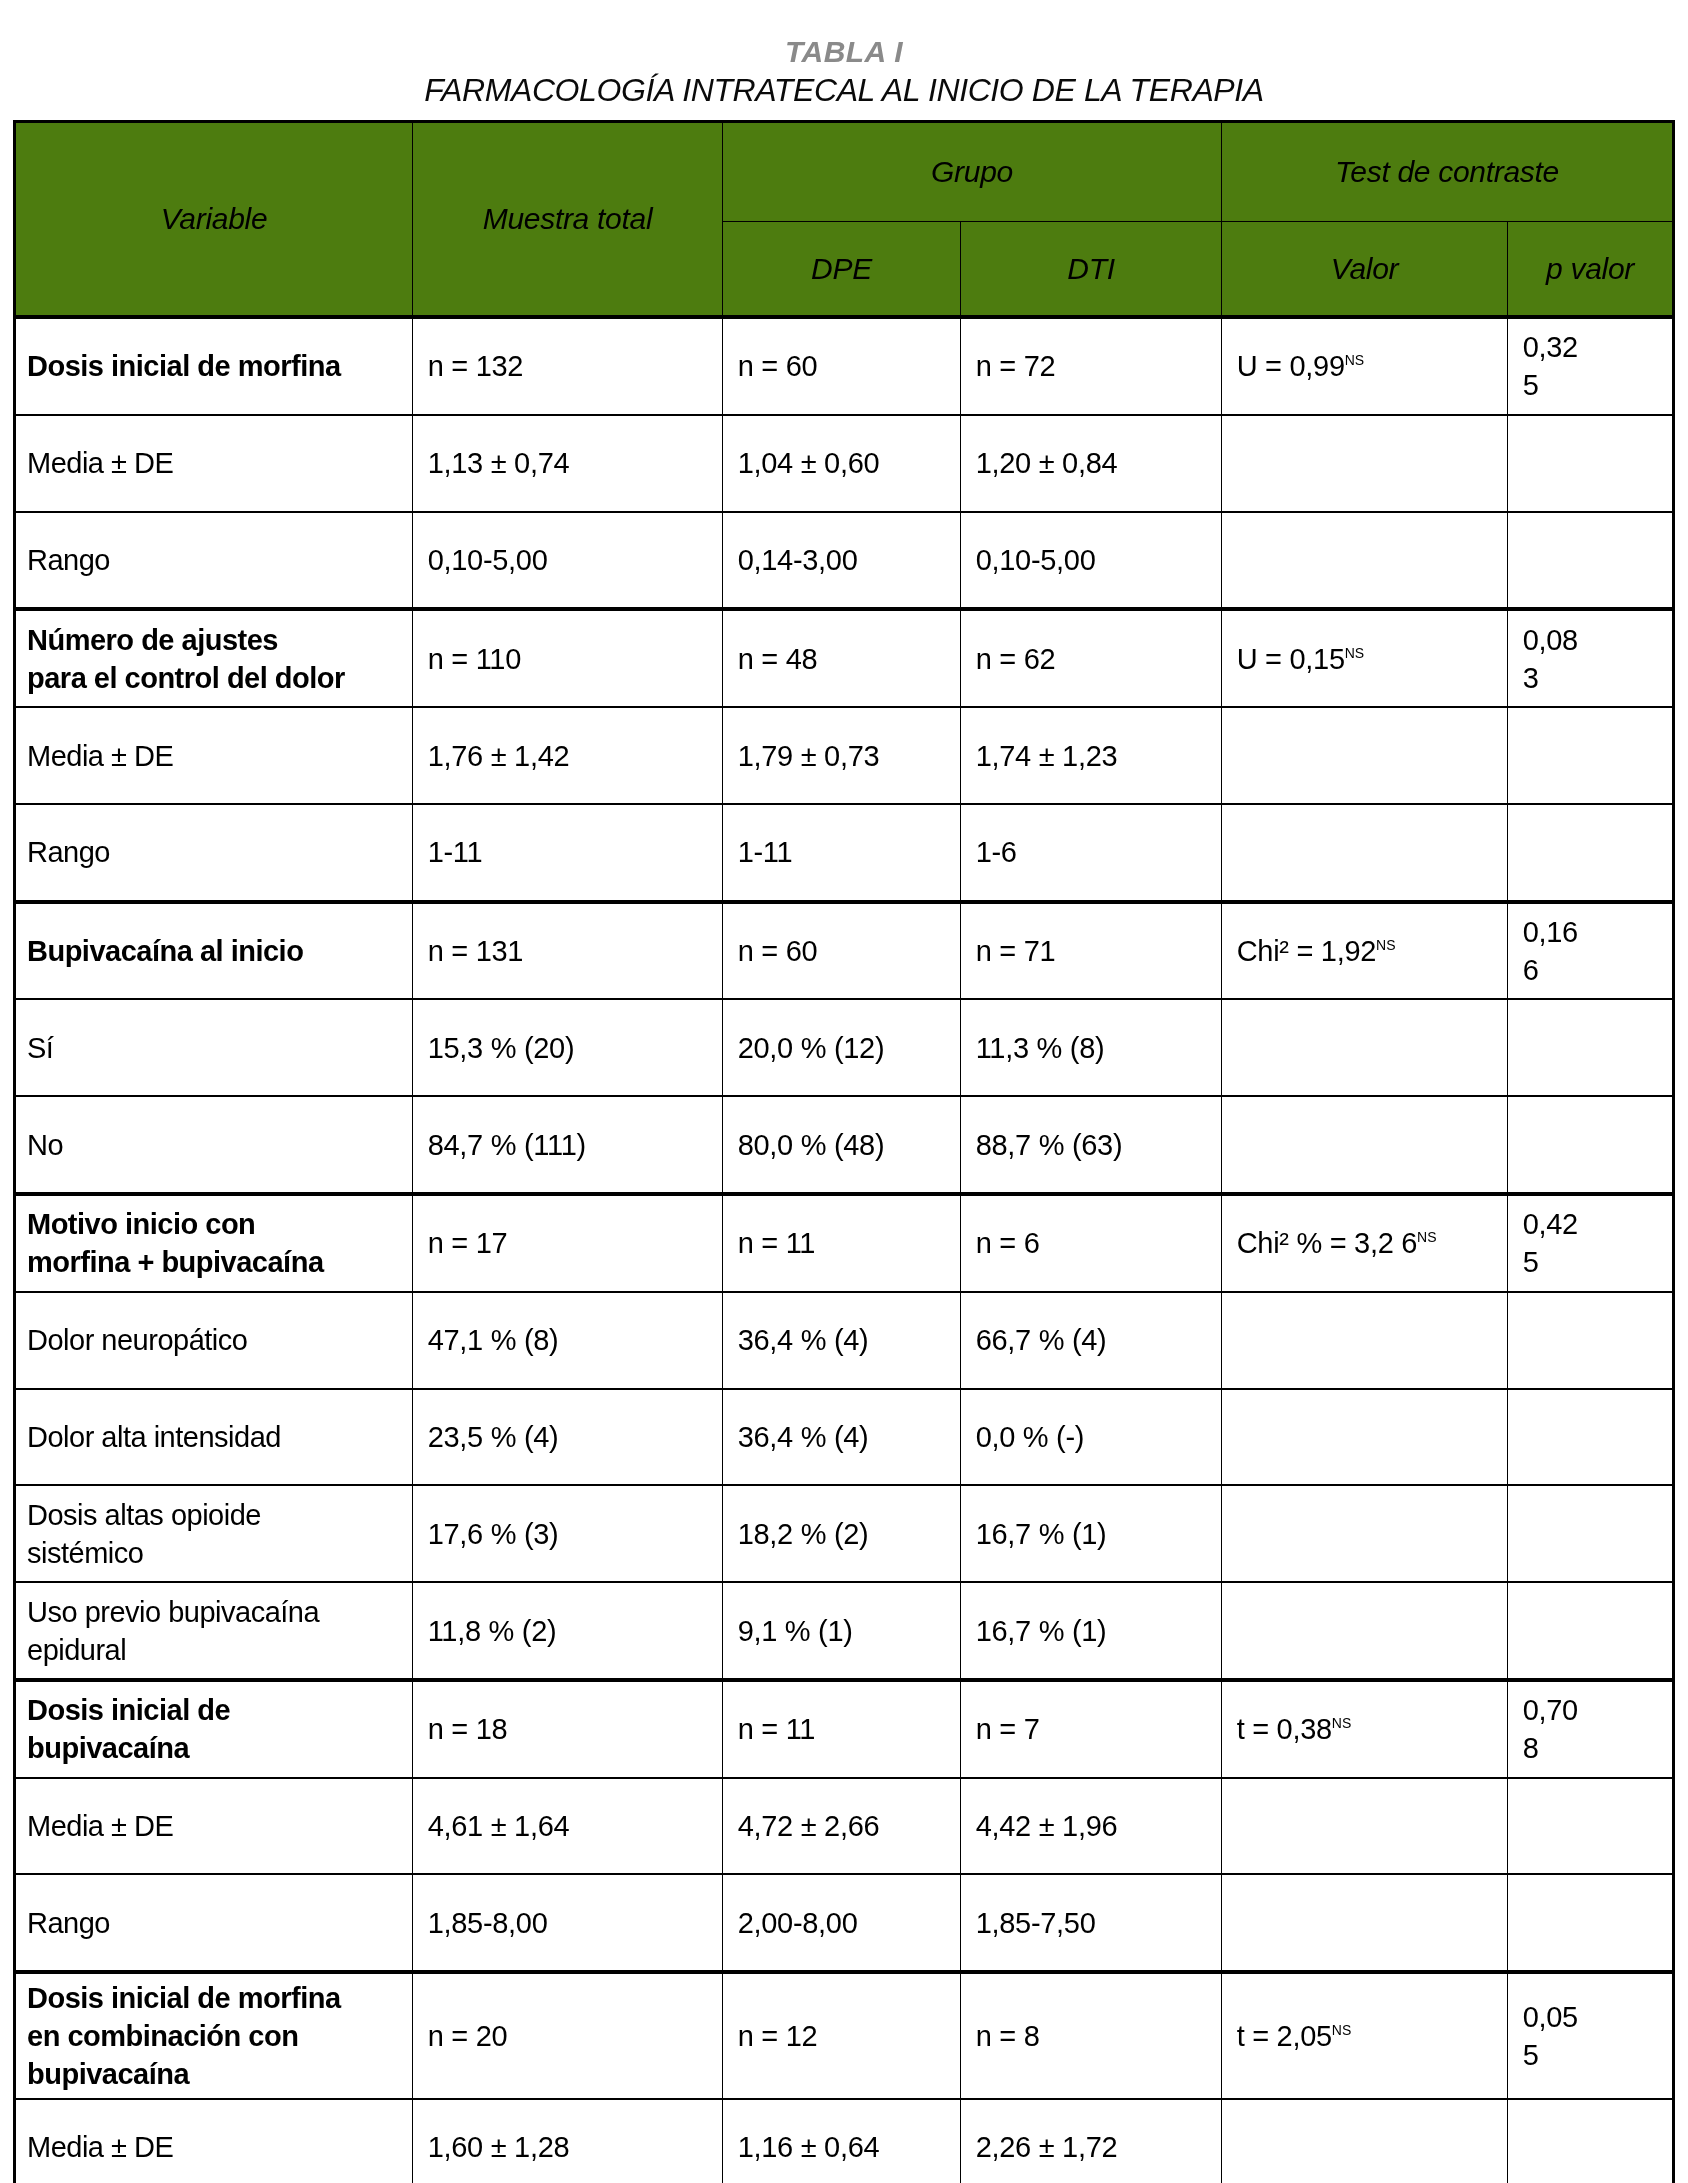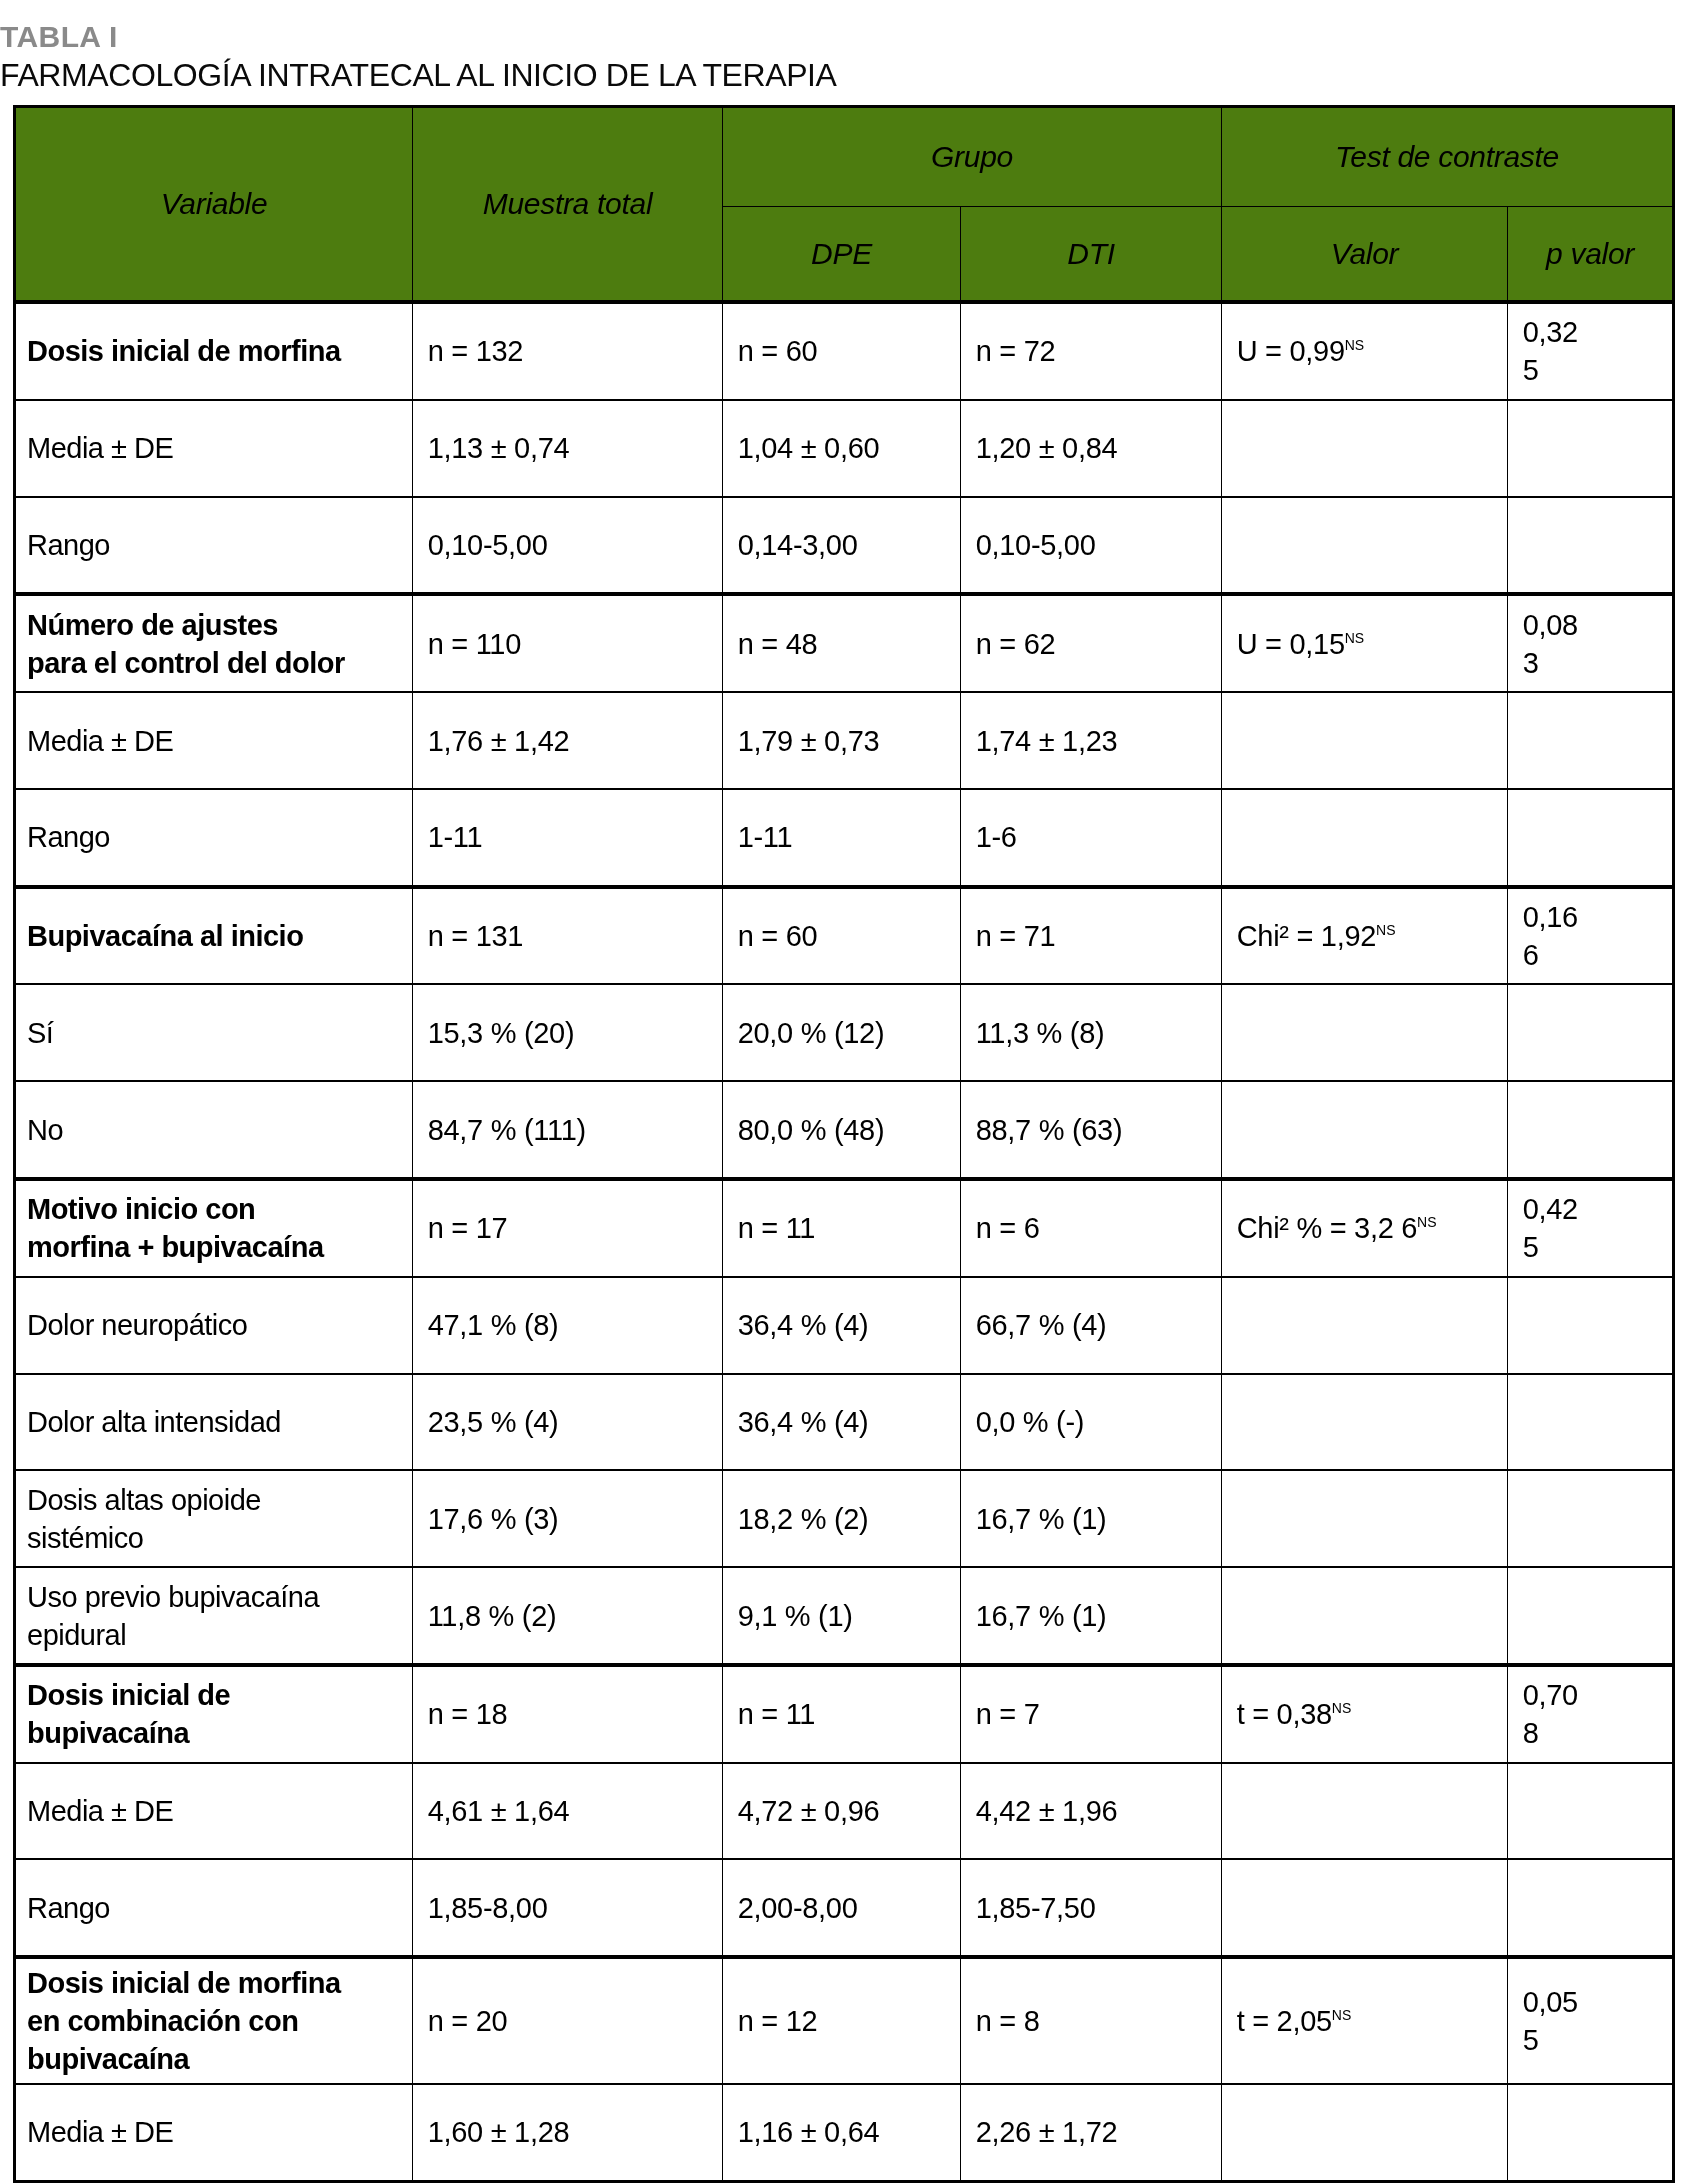--- a/index.html
+++ b/index.html
@@ -11,22 +11,23 @@
     font-family: "Liberation Sans", sans-serif;
     color: #000000;
   }
   .page {
     position: relative;
     width: 1688px;
     height: 2183px;
     overflow: hidden;
   }
   .title-block {
-    padding-top: 18px;
-    text-align: left;
+    padding-top: 33px;
+    text-align: center;
+    font-style: italic;
   }
   .table-title {
     font-size: 30px;
     font-weight: bold;
     color: #8a8a8a;
     line-height: 38px;
     letter-spacing: 0.4px;
   }
   .table-subtitle {
     font-size: 32px;
@@ -244,21 +245,21 @@
           <td>n = 18</td>
           <td>n = 11</td>
           <td>n = 7</td>
           <td class="valor">t = 0,38<sup>NS</sup></td>
           <td class="pval">0,70
 8</td>
         </tr>
         <tr>
           <td class="var">Media ± DE</td>
           <td>4,61 ± 1,64</td>
-          <td>4,72 ± 0,96</td>
+          <td>4,72 ± 2,66</td>
           <td>4,42 ± 1,96</td>
           <td class="valor"></td>
           <td class="pval"></td>
         </tr>
         <tr>
           <td class="var">Rango</td>
           <td>1,85-8,00</td>
           <td>2,00-8,00</td>
           <td>1,85-7,50</td>
           <td class="valor"></td>

